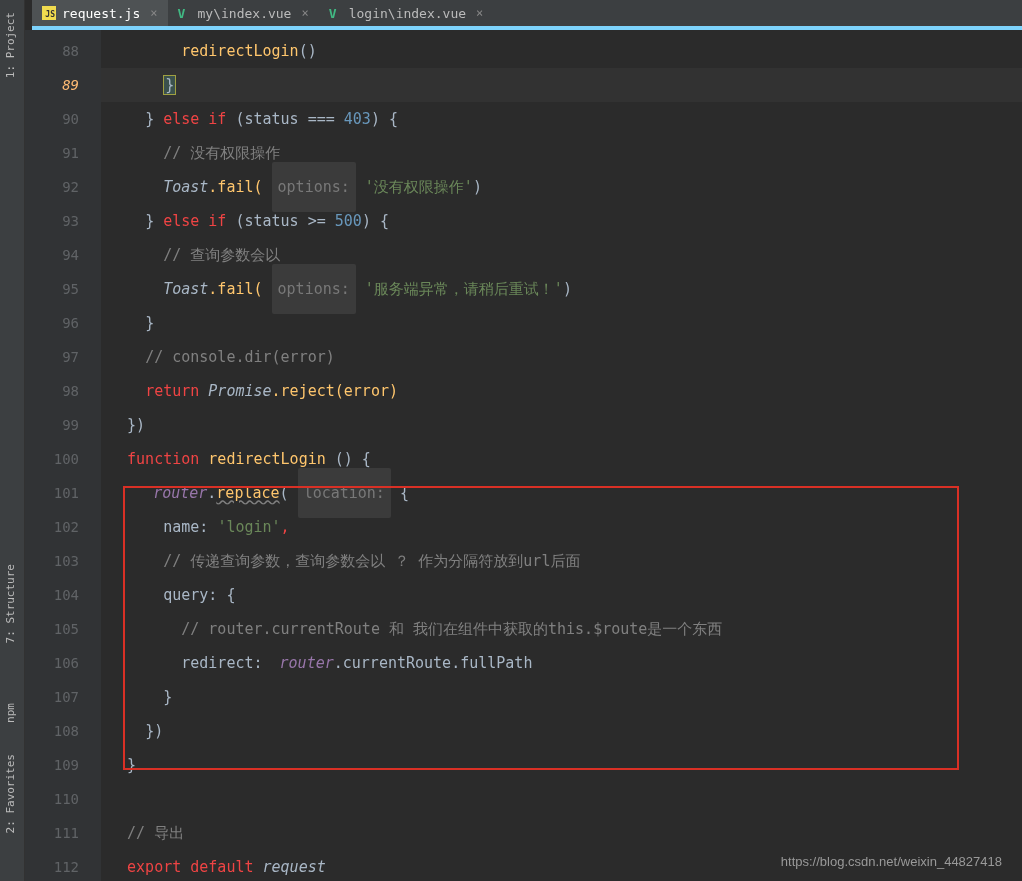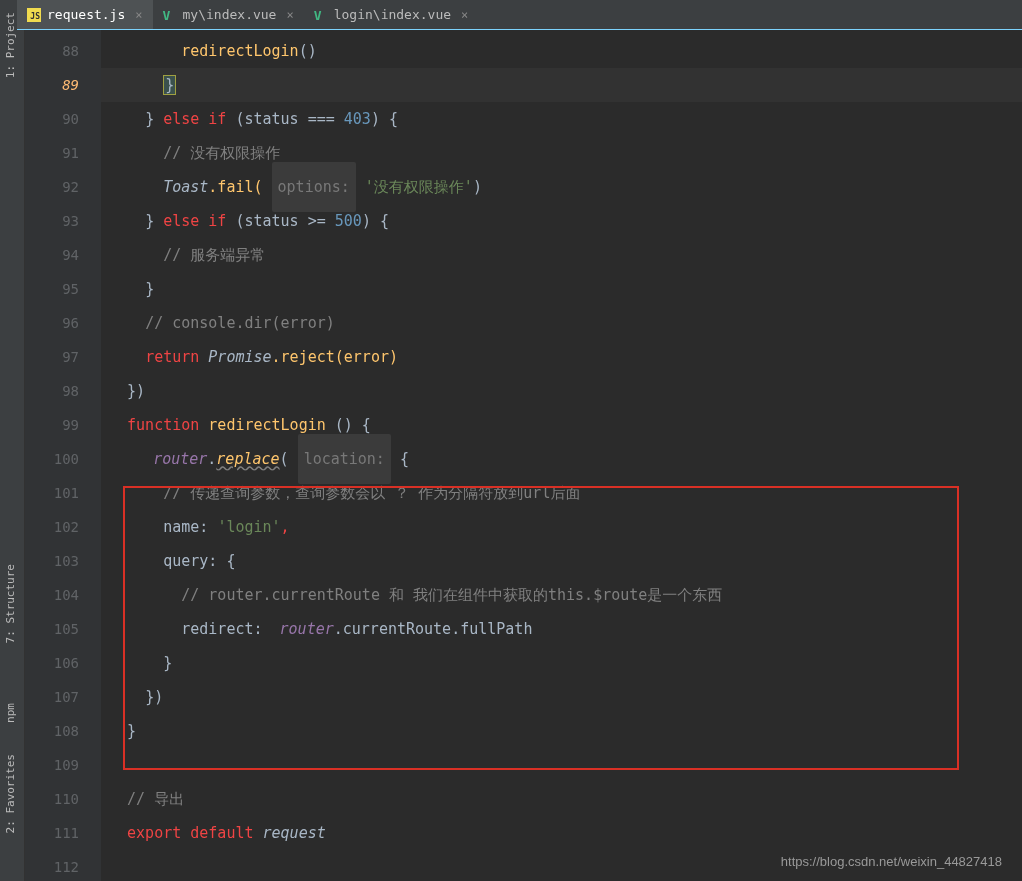--- a/index.html
+++ b/index.html
@@ -28,27 +28,27 @@
   color: #bbbbbb;
   font-size: 11px;
   padding: 8px 4px;
   cursor: pointer;
   display: flex;
   align-items: center;
   gap: 4px;
 }
 .tabs-bar {
   position: absolute;
-  left: 17px;
+  left: 32px;
   top: 0;
   right: 0;
   height: 30px;
   background: #3c3f41;
   display: flex;
-  border-bottom: 1px solid #7dd3fc;
+  border-bottom: 4px solid #7dd3fc;
 }
 .tab {
   display: flex;
   align-items: center;
   padding: 0 10px;
   height: 100%;
   color: #bbbbbb;
   font-size: 13px;
   cursor: pointer;
   gap: 6px;
@@ -143,21 +143,21 @@
   pointer-events: none;
 }
 .watermark {
   position: absolute;
   right: 20px;
   bottom: 12px;
   color: #999;
   font-size: 13px;
   font-family: Arial, sans-serif;
 }
-.underline-wavy { text-decoration: underline wavy #808080; font-style: italic; }
+.underline-wavy { text-decoration: underline wavy #808080; }
 </style>
 </head>
 <body>
 
 <div class="left-panel">
   <div class="left-tab" style="margin-top:4px;">1: Project</div>
   <div class="left-tab" style="position:absolute;bottom:230px;">7: Structure</div>
   <div class="left-tab" style="position:absolute;bottom:150px;">npm</div>
   <div class="left-tab" style="position:absolute;bottom:40px;">2: Favorites</div>
 </div>
@@ -208,29 +208,30 @@
       <div class="ln">111</div>
       <div class="ln">112</div>
     </div>
   <div class="code">
     <div class="line">        <span class="fn">redirectLogin</span><span>()</span></div>
     <div class="line hl">      <span class="caret-brace">}</span></div>
     <div class="line">    <span>} </span><span class="kw">else if </span><span>(status === </span><span class="num">403</span><span>) {</span></div>
     <div class="line">      <span class="cm">// 没有权限操作</span></div>
     <div class="line">      <span class="it ident">Toast</span><span class="fn">.fail(</span> <span class="hint">options:</span> <span class="str">'没有权限操作'</span><span>)</span></div>
     <div class="line">    <span>} </span><span class="kw">else if </span><span>(status &gt;= </span><span class="num">500</span><span>) {</span></div>
-    <div class="line">      <span class="cm">// 服务端异常</span></div>
+    <div class="line">      <span class="cm">// 查询参数会以</span></div>
+    <div class="line">      <span class="it ident">Toast</span><span class="fn">.fail(</span> <span class="hint">options:</span> <span class="str">'服务端异常，请稍后重试！'</span><span>)</span></div>
     <div class="line">    <span>}</span></div>
     <div class="line">    <span class="cm">// console.dir(error)</span></div>
     <div class="line">    <span class="kw">return </span><span class="it ident">Promise</span><span class="fn">.reject(error)</span></div>
     <div class="line">  <span>})</span></div>
     <div class="line">  <span class="kw">function </span><span class="fn">redirectLogin </span><span>() {</span></div>
     <div class="line">    <span class="it prop">router</span><span>.</span><span class="fn underline-wavy">replace</span><span>(</span> <span class="hint">location:</span><span> {</span></div>
+    <div class="line">      <span>name: </span><span class="str">'login'</span><span class="kw">,</span></div>
     <div class="line">      <span class="cm">// 传递查询参数，查询参数会以 ？ 作为分隔符放到url后面</span></div>
-    <div class="line">      <span>name: </span><span class="str">'login'</span><span class="kw">,</span></div>
     <div class="line">      <span>query: </span><span>{</span></div>
     <div class="line">        <span class="cm">// router.currentRoute 和 我们在组件中获取的this.$route是一个东西</span></div>
     <div class="line">        <span>redirect: </span><span class="it prop">router</span><span>.currentRoute.fullPath</span></div>
     <div class="line">      <span>}</span></div>
     <div class="line">    <span>})</span></div>
     <div class="line">  <span>}</span></div>
     <div class="line"><span></span></div>
     <div class="line">  <span class="cm">// 导出</span></div>
     <div class="line">  <span class="kw">export default </span><span class="it ident">request</span></div>
     <div class="red-box"></div>

